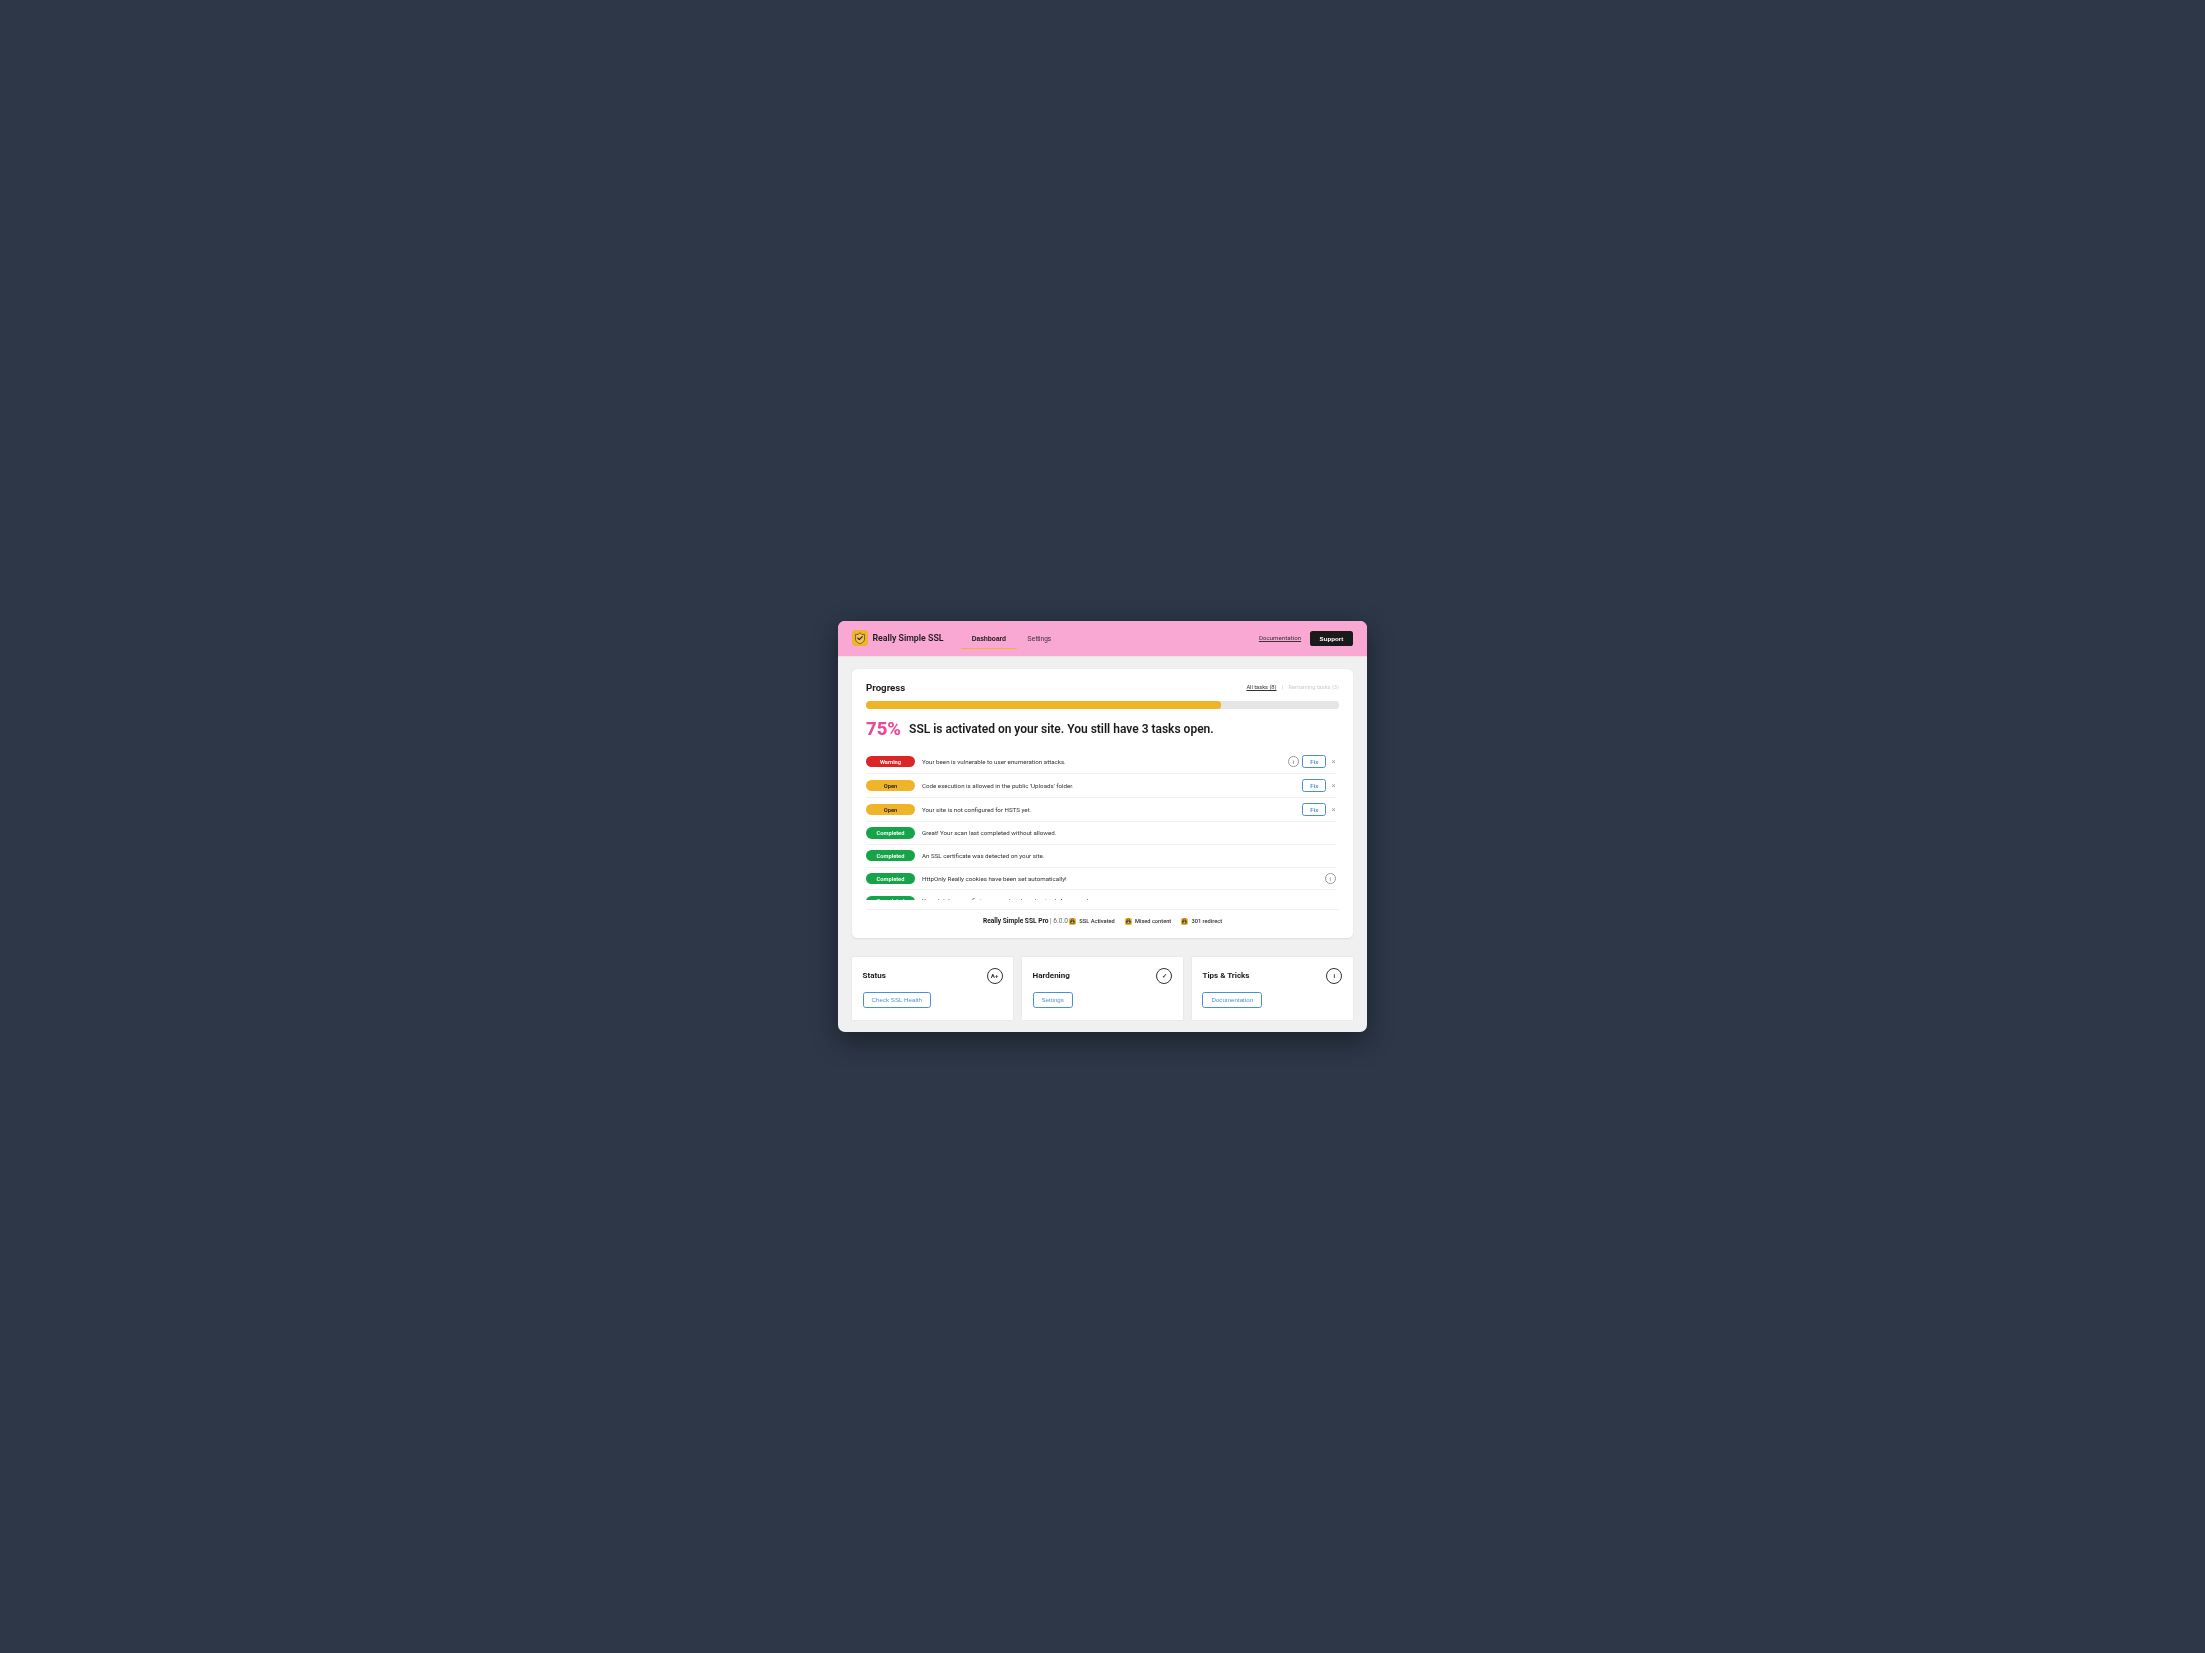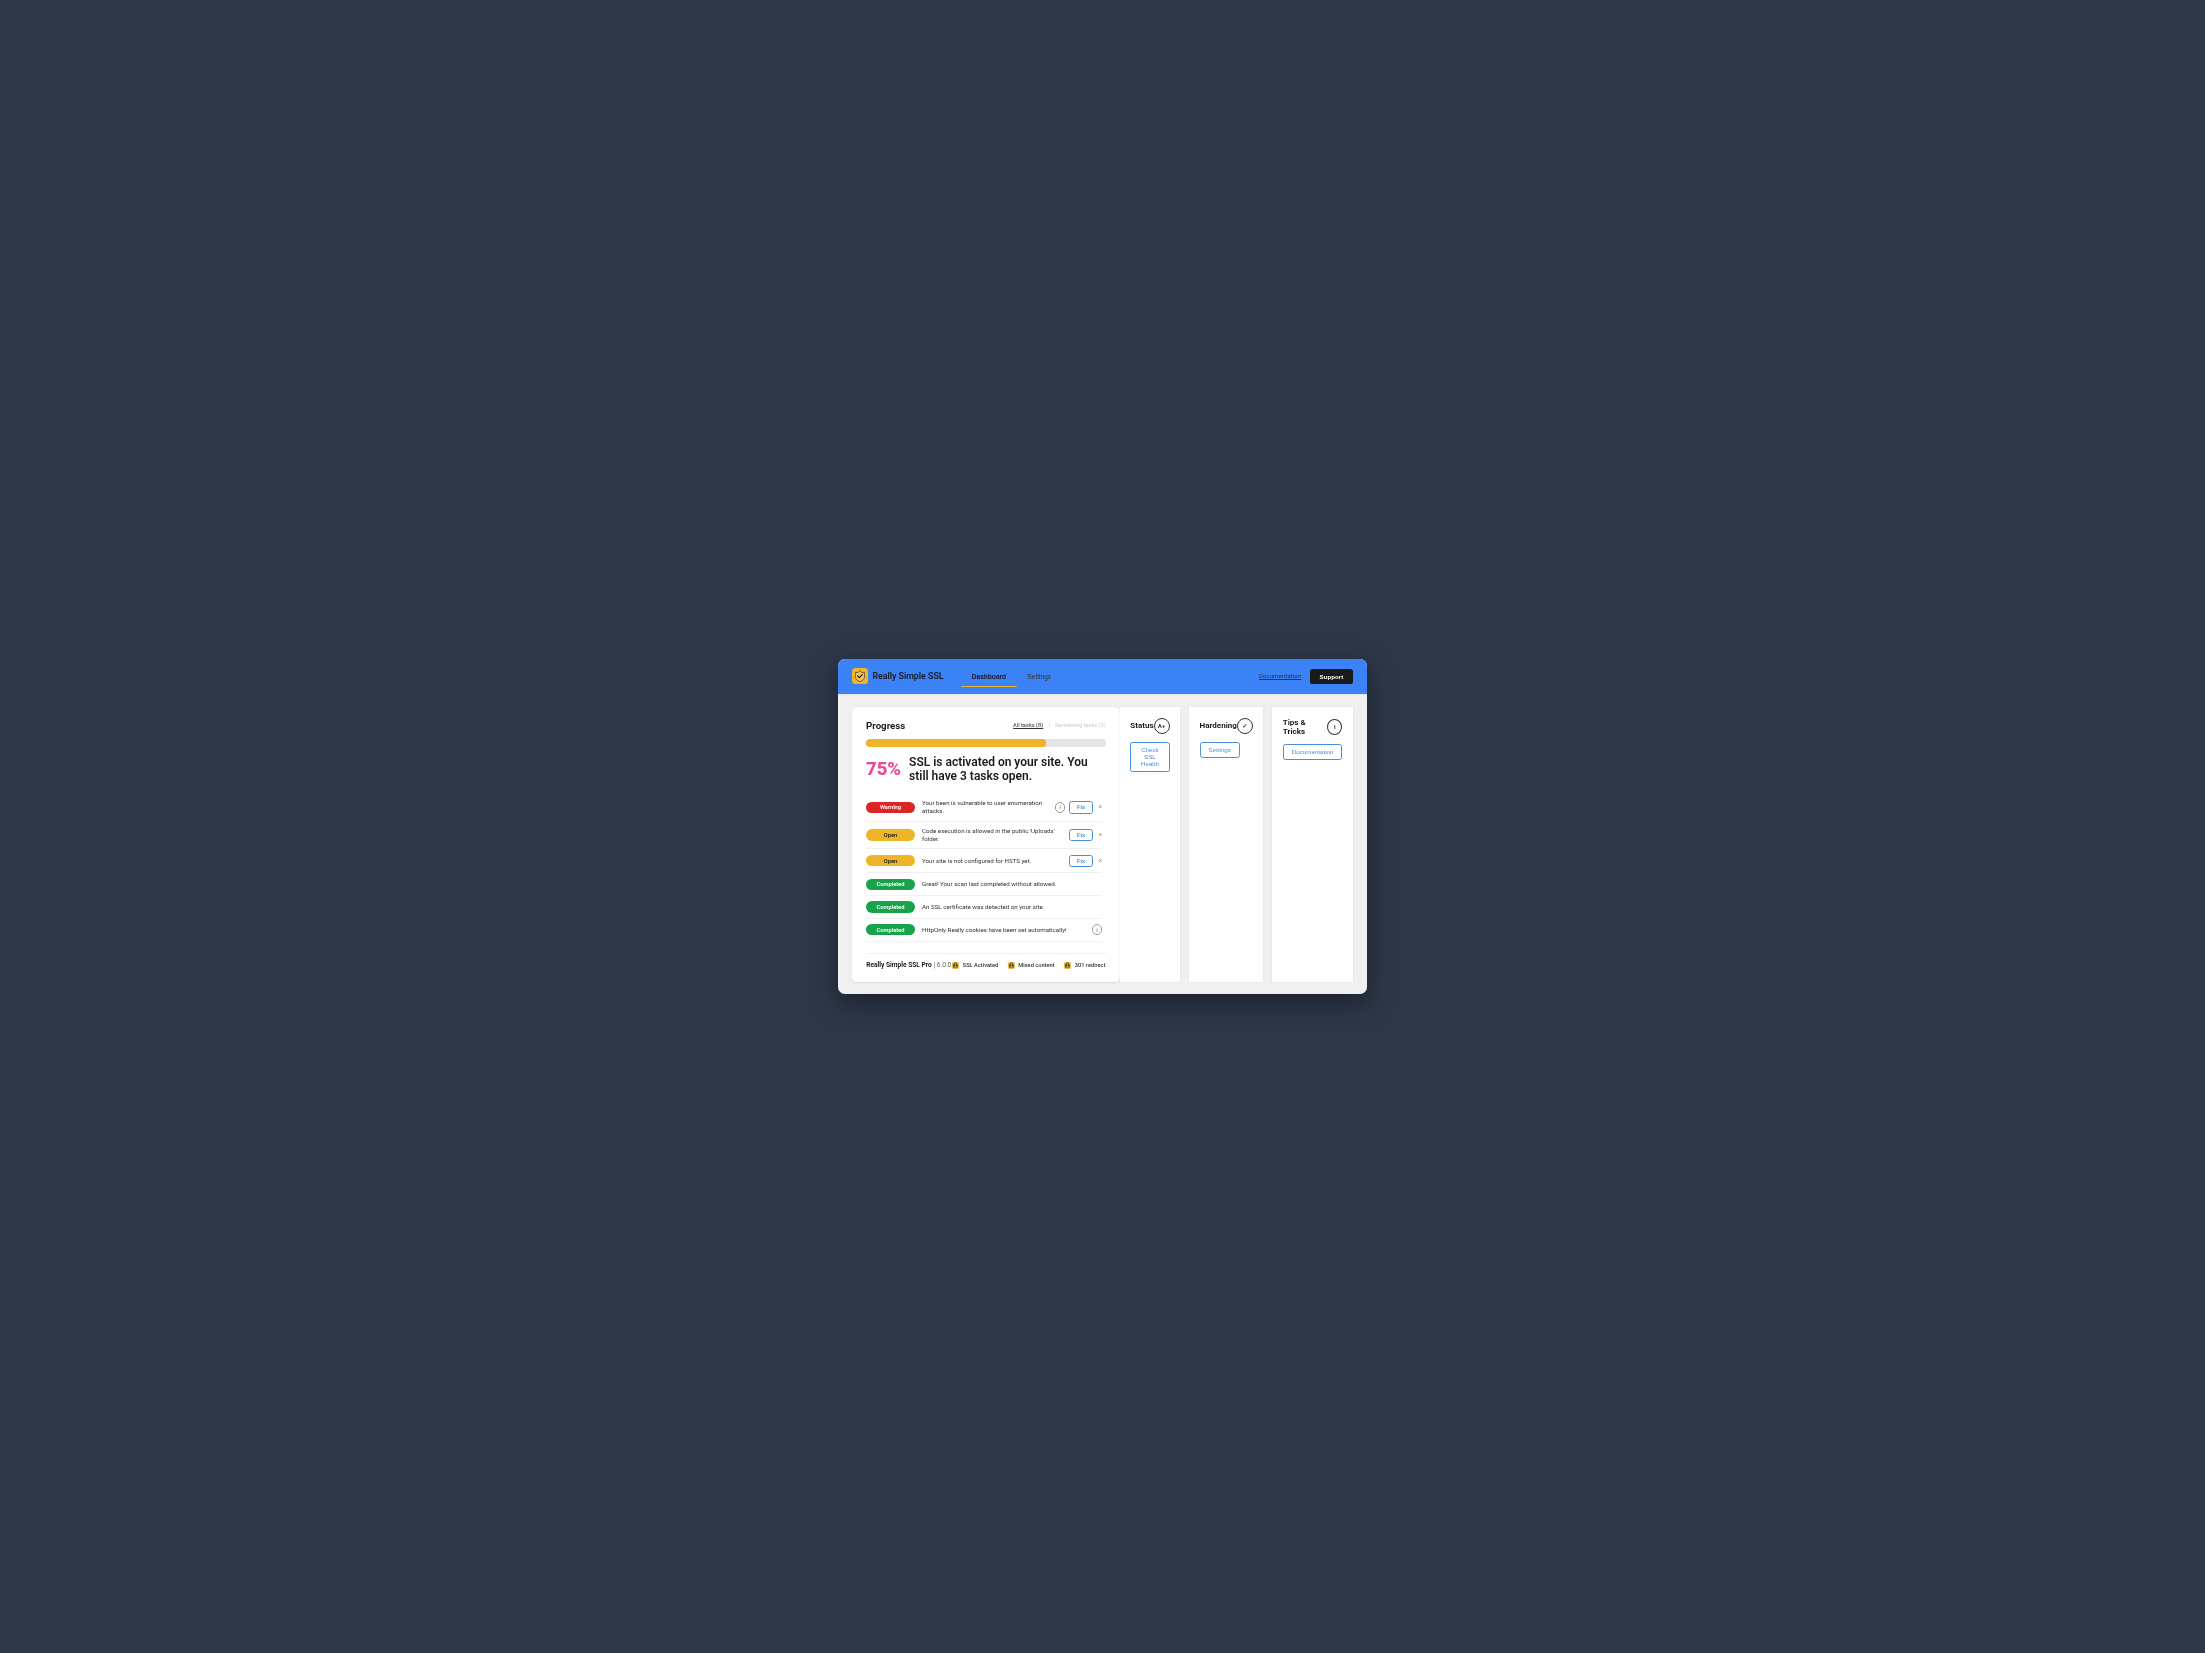--- a/index.html
+++ b/index.html
@@ -15,21 +15,21 @@
     .app-window {
       background: #f0f0f0;
       border-radius: 7px;
       width: 100%;
       max-width: 529px;
       overflow: hidden;
       box-shadow: 0 8.8px 26.5px rgba(0,0,0,0.4);
     }
     
     .header {
-      background: #3b82f6;
+      background: #f9a8d4;
       padding: 8px 14px;
       display: flex;
       align-items: center;
       gap: 0;
       border-bottom: 0.4px solid #e5e5e5;
     }
     .logo-area {
       display: flex;
       align-items: center;
       gap: 4.4px;
@@ -92,22 +92,22 @@
       padding: 4.4px 9.7px;
       border-radius: 2.6px;
       font-size: 6.2px;
       font-weight: 600;
       cursor: pointer;
     }
     
     .main-content {
       padding: 12.3px 14px;
       display: flex;
-      flex-direction: row;
-      gap: 0;
+      flex-direction: column;
+      gap: 19px;
     }
     
     .progress-card {
       background: #fff;
       border-radius: 5.3px;
       padding: 12.3px 14px;
       box-shadow: 0 0.4px 1.8px rgba(0,0,0,0.08);
     }
     .progress-header {
       display: flex;

